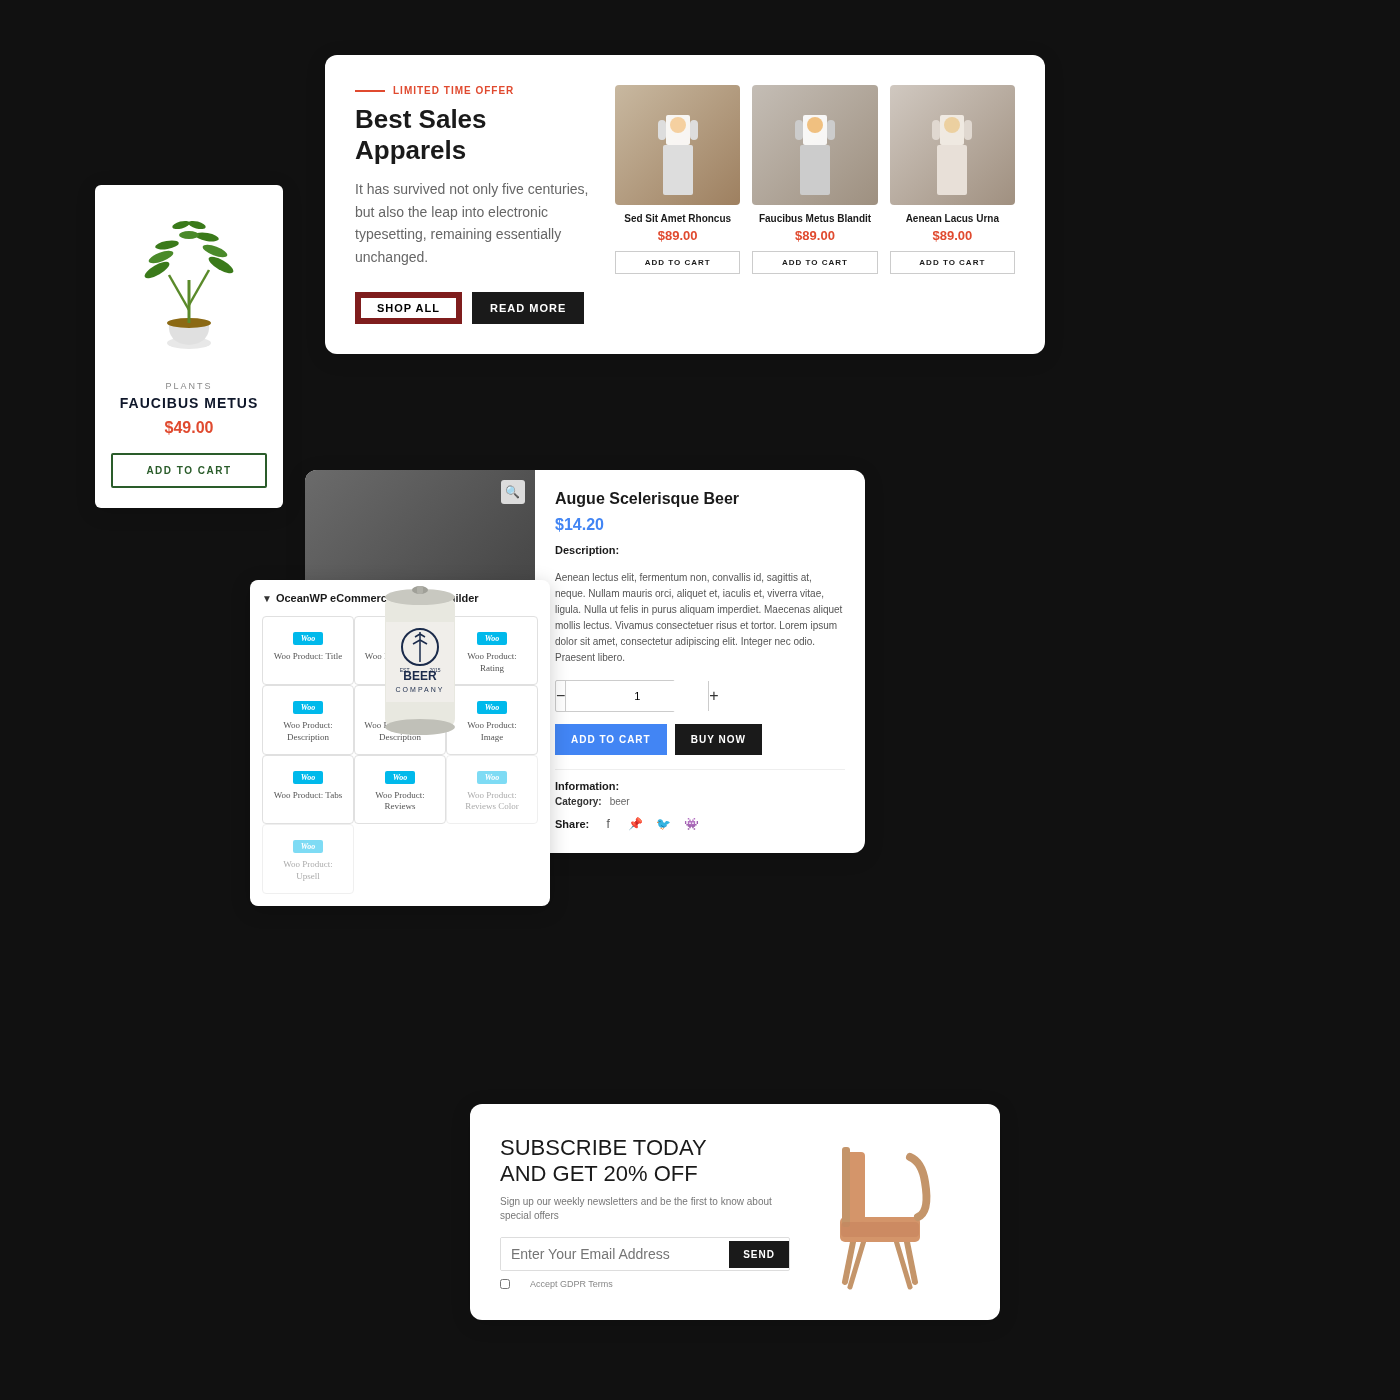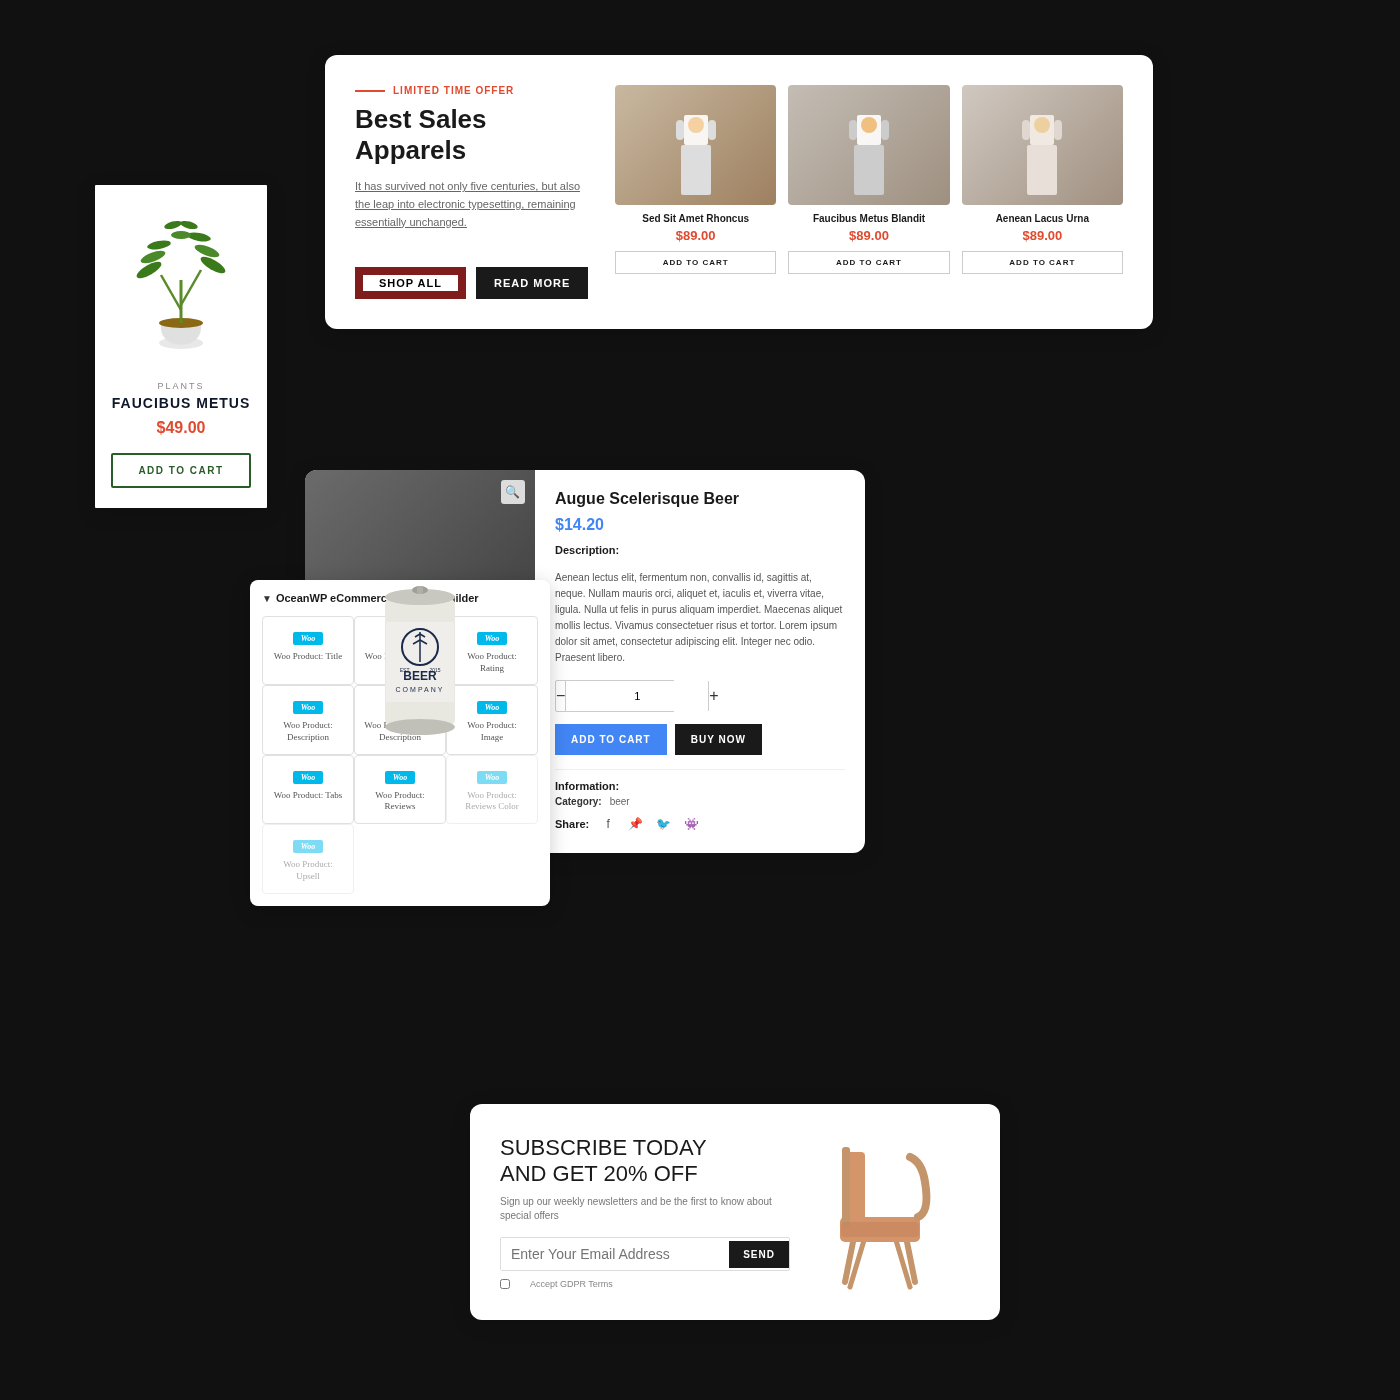--- a/index.html
+++ b/index.html
@@ -10,23 +10,23 @@
       font-family: Arial, sans-serif;
       overflow: hidden;
       position: relative;
     }
 
     
     .plant-card {
       position: absolute;
       top: 185px;
       left: 95px;
-      width: 172px;
+      width: 188px;
       background: #fff;
-      border-radius: 1px;
+      border-radius: 6px;
       padding: 20px 16px 20px;
       box-shadow: 0 4px 20px rgba(0,0,0,0.15);
       text-align: center;
     }
     .plant-card-image {
       width: 100%;
       height: 160px;
       display: flex;
       align-items: center;
       justify-content: center;
@@ -69,21 +69,21 @@
       text-transform: uppercase;
       cursor: pointer;
       border-radius: 2px;
     }
 
     
     .apparels-card {
       position: absolute;
       top: 55px;
       left: 325px;
-      width: 828px;
+      width: 720px;
       background: #fff;
       border-radius: 12px;
       padding: 30px;
       box-shadow: 0 4px 20px rgba(0,0,0,0.15);
       display: flex;
       gap: 20px;
     }
     .apparels-left {
       flex: 0 0 240px;
     }
@@ -106,33 +106,32 @@
       text-transform: uppercase;
     }
     .apparels-title {
       font-size: 26px;
       font-weight: 800;
       color: #1a1a1a;
       margin-bottom: 12px;
       line-height: 1.2;
     }
     .apparels-desc {
-      font-size: 11px;
+      font-size: 14px;
       color: #666;
       line-height: 1.6;
-      margin-bottom: 36px;
-      text-decoration: underline;
+      margin-bottom: 24px;
     }
     .apparels-btns {
       display: flex;
       gap: 10px;
     }
     .shop-all-btn {
       padding: 2px 16px;
-      border: 8px solid #7f1d1d;
+      border: 6px solid #7f1d1d;
       background: transparent;
       font-size: 11px;
       font-weight: 700;
       letter-spacing: 1px;
       cursor: pointer;
       text-transform: uppercase;
     }
     .read-more-btn {
       padding: 8px 16px;
       background: #1a1a1a;

